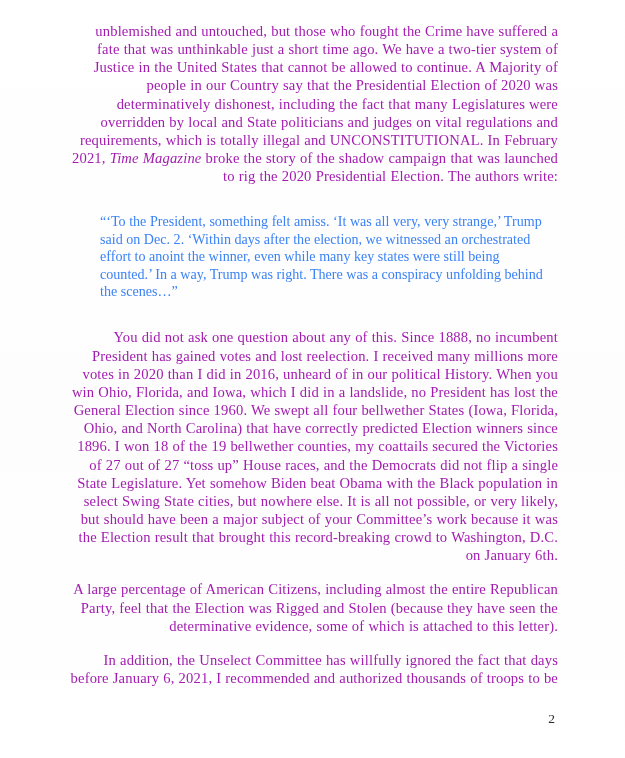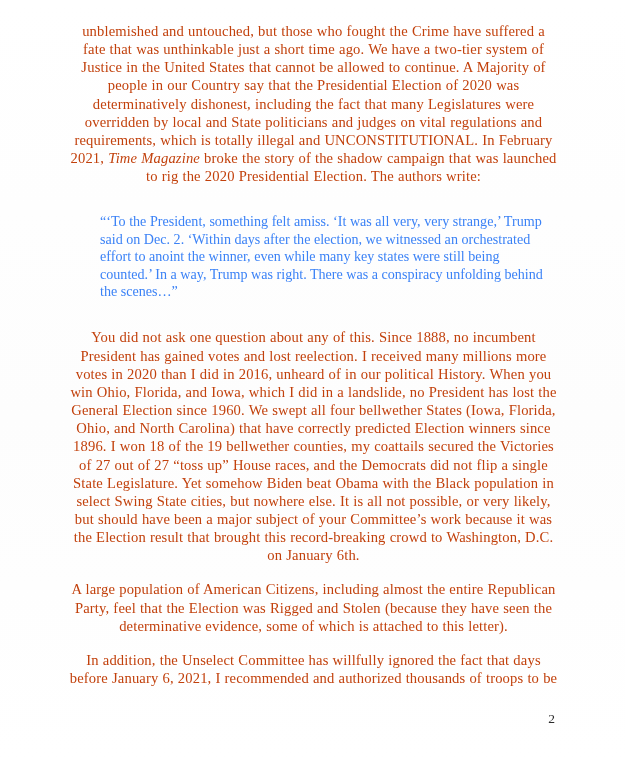--- a/index.html
+++ b/index.html
@@ -26,24 +26,24 @@
   .body-col {
     position: absolute;
     left: 69px;
     top: 22px;
     width: 489px;
   }
   .para {
     margin: 0 0 16px 0;
     font-size: 14.6px;
     line-height: 18.15px;
-    text-align: center;
+    text-align: right;
     letter-spacing: 0.01em;
     word-spacing: 0.02em;
-    color: #c2410c;
+    color: #a21caf;
   }
   .para.tight {
     margin-bottom: 7px;
   }
   .blockquote {
     margin: 0 0 16px 0;
     padding-left: 31px;
     padding-right: 10px;
     font-size: 14.1px;
     line-height: 17.4px;
@@ -86,21 +86,21 @@
     <div class="spacer-before-quote"></div>
 
     <blockquote class="blockquote">
       <span class="quote-lead">“‘To the President, something felt amiss. ‘It was all very, very strange,’ Trump said on Dec. 2. ‘Within days after the election, we witnessed an orchestrated effort to anoint the winner, even while many key states were still being counted.’ In a way, Trump was right. There was a conspiracy unfolding behind the scenes…”</span>
     </blockquote>
 
     <div class="spacer-after-quote"></div>
 
     <p class="para">You did not ask one question about any of this.  Since 1888, no incumbent President has gained votes and lost reelection.  I received many millions more votes in 2020 than I did in 2016, unheard of in our political History.  When you win Ohio, Florida, and Iowa, which I did in a landslide, no President has lost the General Election since 1960.  We swept all four bellwether States (Iowa, Florida, Ohio, and North Carolina) that have correctly predicted Election winners since 1896.  I won 18 of the 19 bellwether counties, my coattails secured the Victories of 27 out of 27 “toss up” House races, and the Democrats did not flip a single State Legislature.  Yet somehow Biden beat Obama with the Black population in select Swing State cities, but nowhere else.  It is all not possible, or very likely, but should have been a major subject of your Committee’s work because it was the Election result that brought this record-breaking crowd to Washington, D.C. on January 6th.</p>
 
-    <p class="para">A large population of American Citizens, including almost the entire Republican Party, feel that the Election was Rigged and Stolen (because they have seen the determinative evidence, some of which is attached to this letter).</p>
+    <p class="para">A large percentage of American Citizens, including almost the entire Republican Party, feel that the Election was Rigged and Stolen (because they have seen the determinative evidence, some of which is attached to this letter).</p>
 
 
     <p class="para tight">In addition, the Unselect Committee has willfully ignored the fact that days before January 6, 2021, I recommended and authorized thousands of troops to be</p>
 
   </div>
 
   <div class="page-number">2</div>
 </div>
 
 </body></html>

